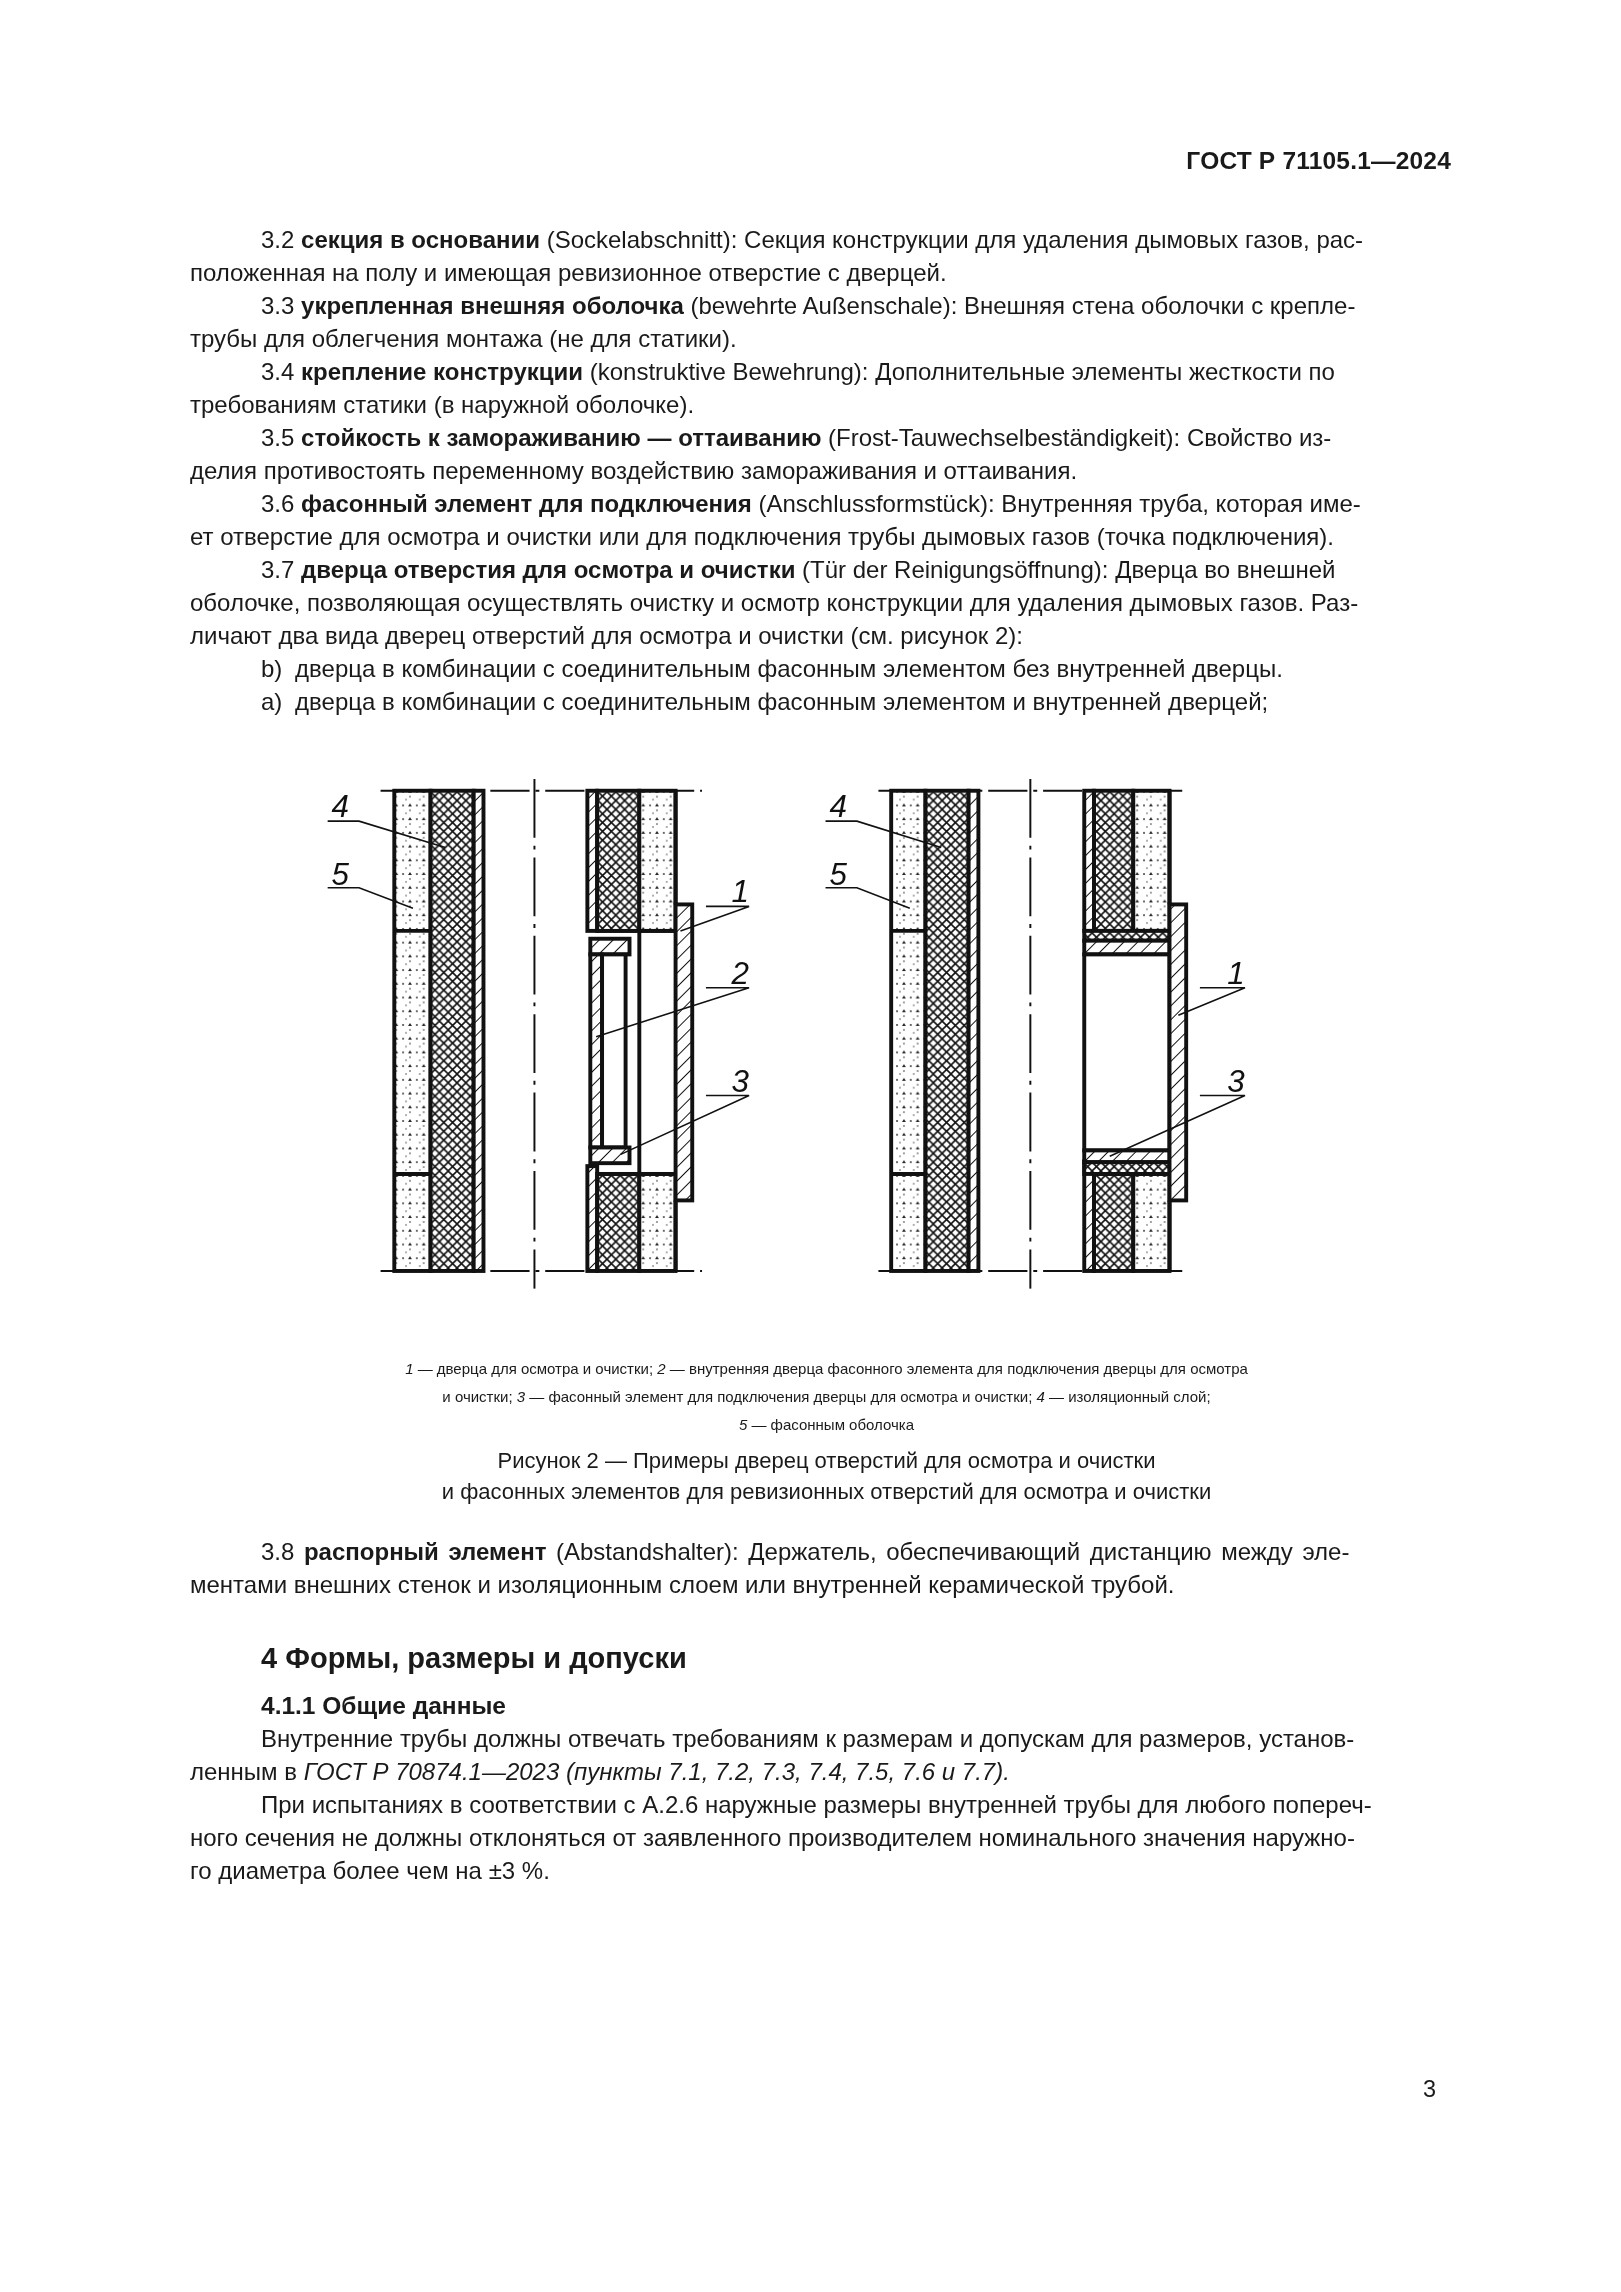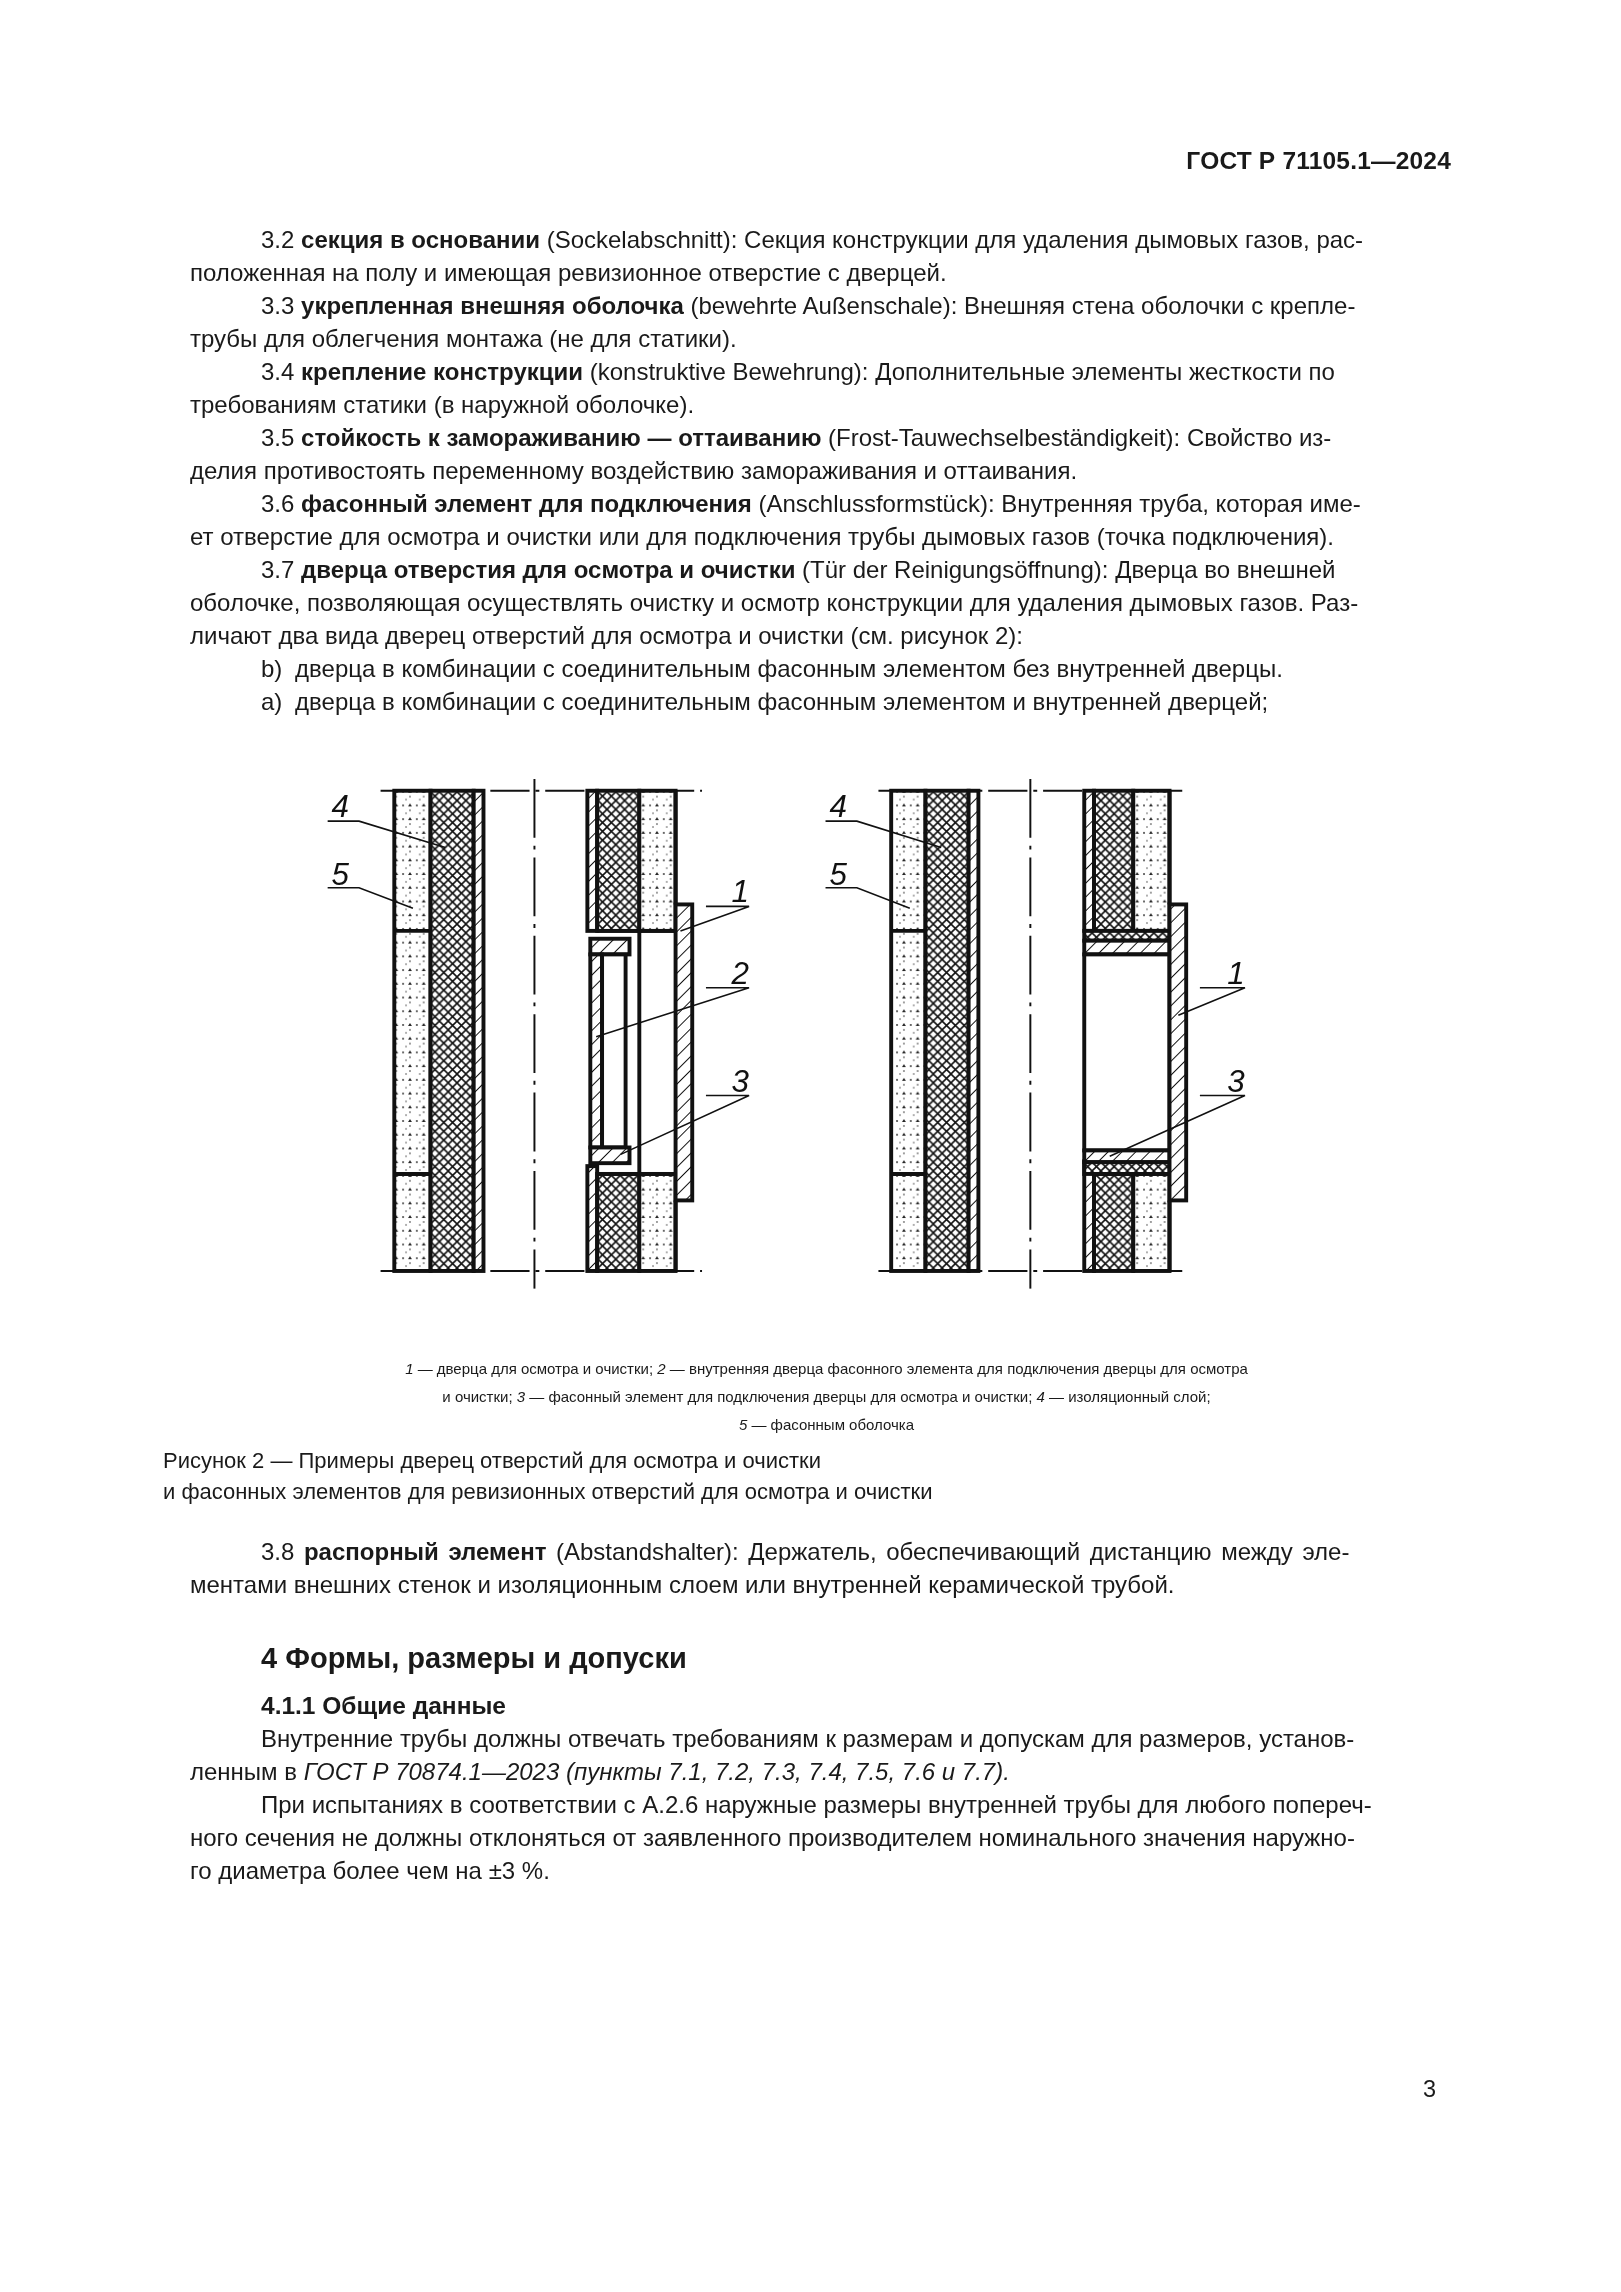--- a/index.html
+++ b/index.html
@@ -9,21 +9,21 @@
   .doc-code { position: absolute; top: 147px; right: 186px; font-weight: bold; font-size: 24.5px; letter-spacing: 0.2px; }
   .body { position: absolute; left: 174px; width: 1259px; font-size: 24px; line-height: 33px; }
   .p { text-align: justify; text-align-last: left; margin: 0; }
   .ind { text-indent: 71px; }
   .li { padding-left: 71px; margin: 0; }
   .li .mk { display: inline-block; width: 27.4px; }
   b { font-weight: bold; }
   .figure { position: absolute; left: 0; top: 774px; width: 1621px; height: 549px; }
   .fig-key { position: absolute; left: 147px; top: 1345px; width: 1327px; text-align: center; font-size: 15px; line-height: 28px; margin-top: 10px; }
   .fig-key i { font-style: italic; }
-  .fig-title { position: absolute; left: 147px; top: 1445px; width: 1327px; text-align: left; font-size: 22px; line-height: 31px; }
+  .fig-title { position: absolute; left: 147px; top: 1445px; width: 1327px; text-align: center; font-size: 22px; line-height: 31px; }
   .h1 { font-weight: bold; font-size: 29px; line-height: 39px; }
   .h2 { font-weight: bold; font-size: 24.5px; line-height: 33px; }
   .pageno { position: absolute; top: 2076px; left: 1407px; font-size: 23.5px; }
   i { font-style: italic; }
 </style>
 </head>
 <body>
 
 <div class="page">
 

